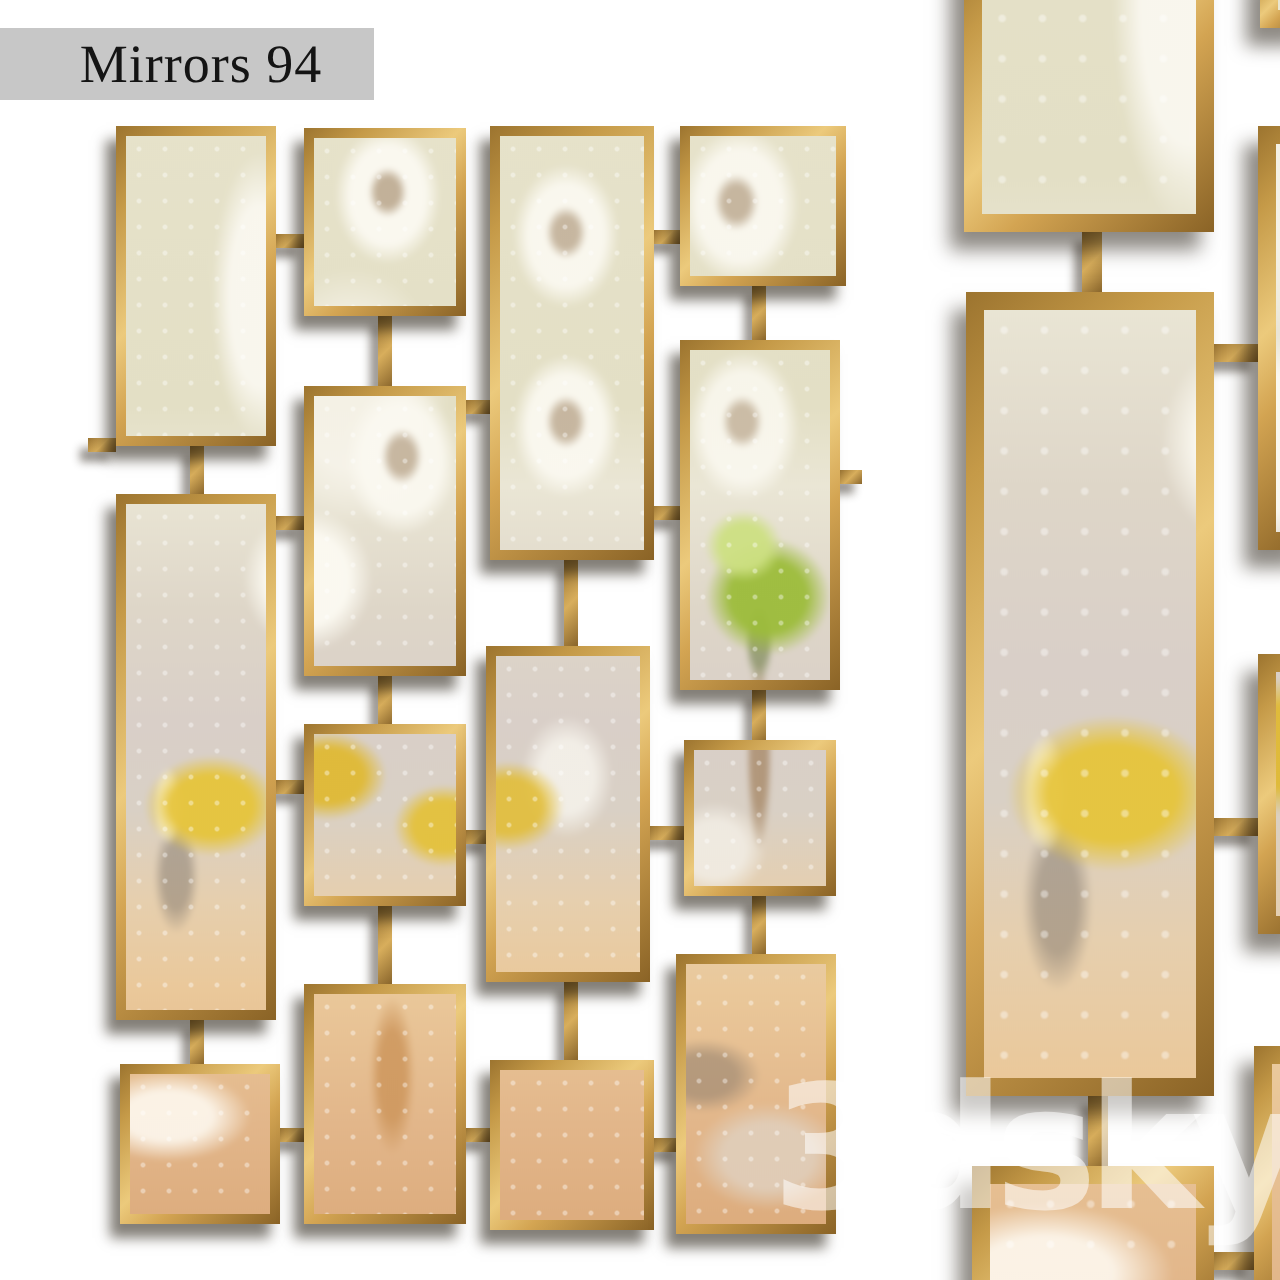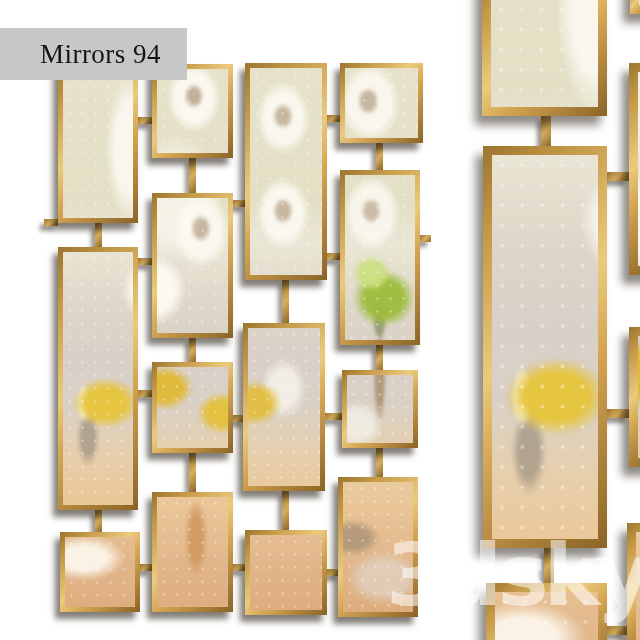--- a/index.html
+++ b/index.html
@@ -1,20 +1,20 @@
 <!DOCTYPE html>
 <html><head>
 <meta charset="utf-8">
 <style>
   html,body{margin:0;padding:0;background:#ffffff;}
   .stage{position:relative;width:640px;height:640px;overflow:hidden;background:#ffffff;
          font-family:"Liberation Sans",sans-serif;}
 
   
-  .badge{position:absolute;left:0;top:28px;width:187px;height:52px;background:#c7c7c7;
+  .badge{position:absolute;left:0;top:14px;width:187px;height:36px;background:#c7c7c7;
          display:flex;align-items:center;justify-content:center;padding-left:14px;
          box-sizing:border-box;z-index:50;}
   .badge span{font-family:"Liberation Serif",serif;font-size:27px;color:#141414;
               letter-spacing:0.5px;white-space:nowrap;}
 
   
   .composition{position:absolute;inset:0;}
 
   .mirror-tile{position:absolute;box-sizing:border-box;
     background:linear-gradient(135deg,#9c742f 0%,#c59a48 18%,#ecca7c 45%,#d3a452 62%,#8a6326 100%);}

